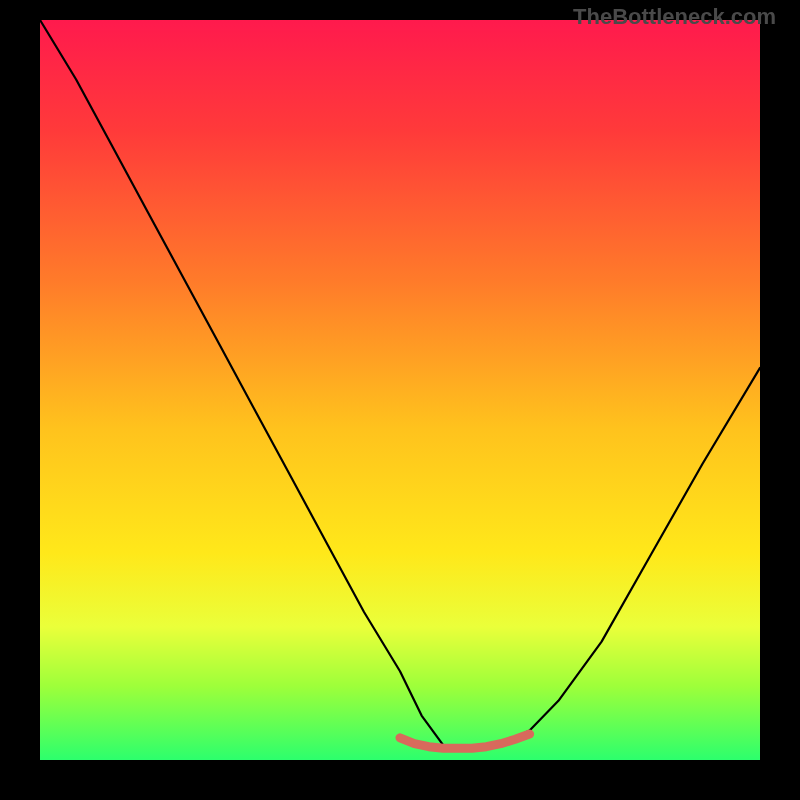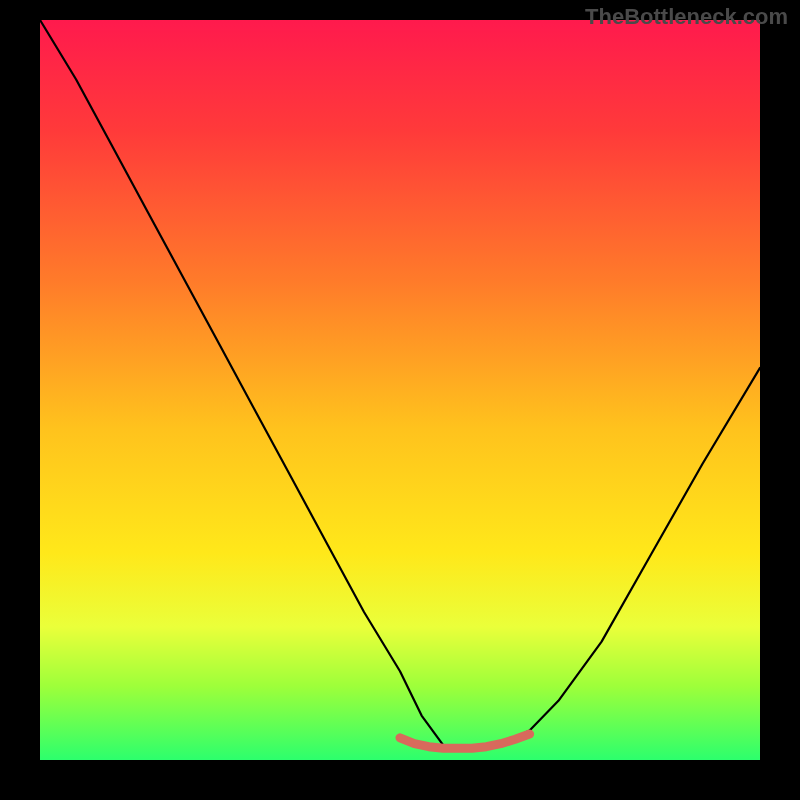--- a/index.html
+++ b/index.html
@@ -13,21 +13,21 @@
   }
   .frame {
     position: relative;
     width: 800px;
     height: 800px;
     background: #000;
   }
   .watermark {
     position: absolute;
     top: 4px;
-    right: 12px;
+    right: 24px;
     color: #4a4a4a;
     font-size: 22px;
     font-weight: 600;
     z-index: 50;
     user-select: none;
   }
   .plot-area {
     position: absolute;
     left: 40px;
     top: 20px;

